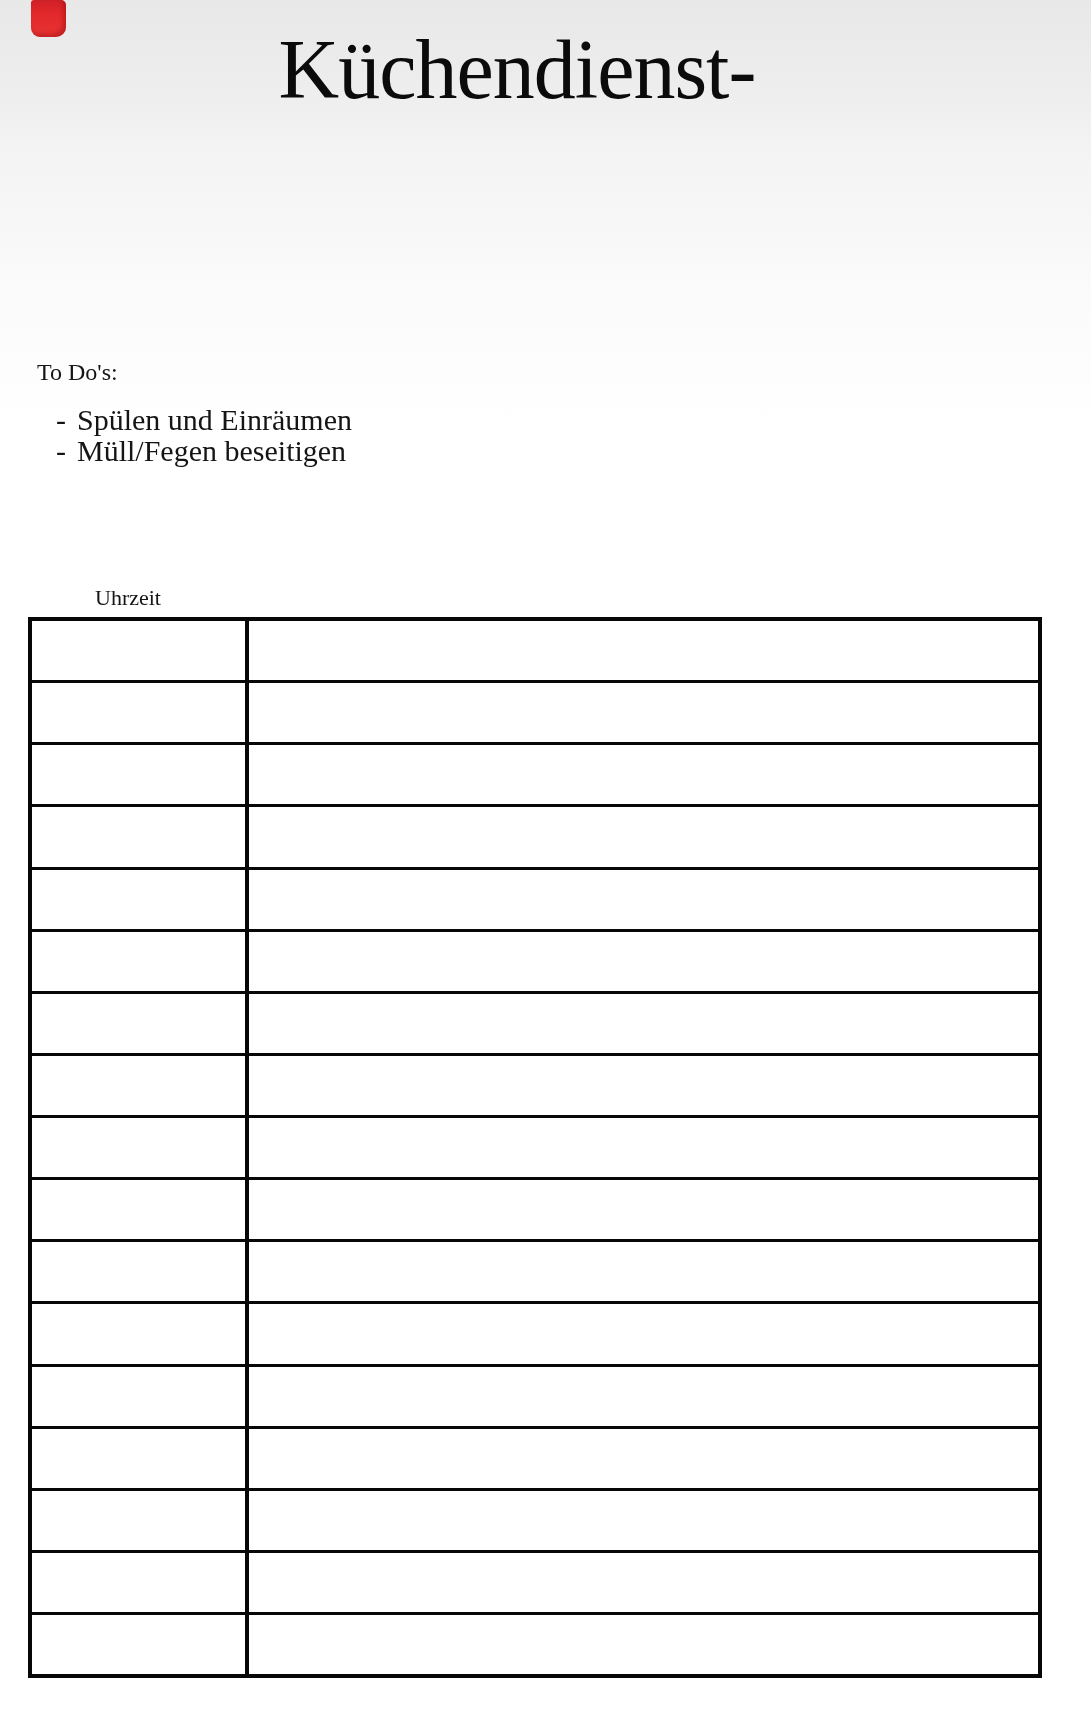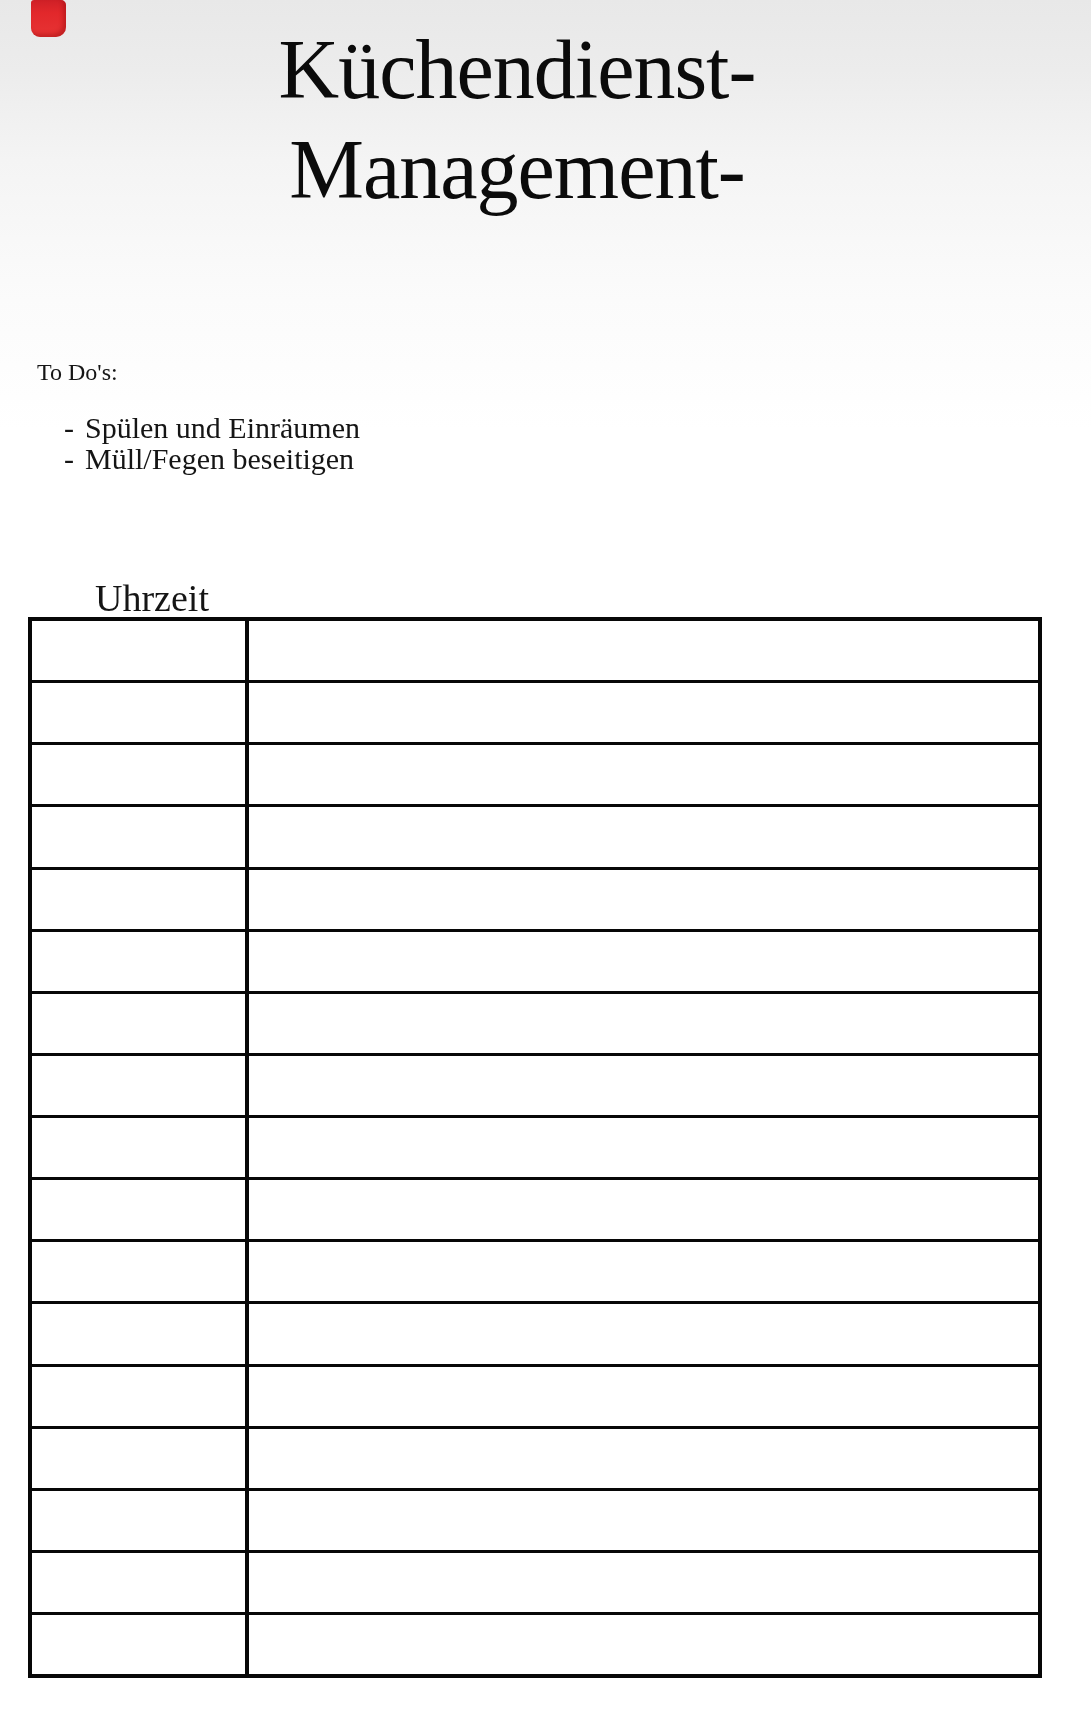--- a/index.html
+++ b/index.html
@@ -23,27 +23,27 @@
     position:absolute;top:20px;left:0;width:1034px;margin:0;
     text-align:center;font-weight:400;
     font-size:84px;line-height:100px;color:#0b0b0b;
     letter-spacing:-1px;
   }
   .todos-heading{
     position:absolute;left:37px;top:355px;
     font-size:24px;line-height:34px;color:#151515;
   }
   .todo-list{
-    position:absolute;left:52px;top:400px;margin:12px;padding:0;list-style:none;
+    position:absolute;left:52px;top:400px;margin:4px;padding:0;list-style:none;
     font-size:30px;line-height:31px;color:#151515;
   }
   .todo-list li{white-space:nowrap;}
   .todo-list .dash{display:inline-block;margin-right:11px;}
   .col-header{
-    position:absolute;top:581px;font-size:38px;line-height:34px;color:#151515;
+    position:absolute;top:581px;font-size:22px;line-height:34px;color:#151515;
     white-space:nowrap;
   }
   .col-header.time{left:95px;}
   .col-header.victims{left:421px;}
   .grid-table{
     position:absolute;left:28px;top:617px;width:1014px;height:1061px;
     border:4px solid #070707;box-sizing:border-box;
     display:flex;flex-direction:column;background:#fff;
   }
   .grid-row{
@@ -56,21 +56,20 @@
 </style>
 </head>
 <body>
 
 <div class="page">
 
   <div class="red-mark"></div>
 
   <h1 class="title">
     <div>Küchendienst-</div>
-    <div>Management-</div>
   </h1>
 
   <div class="todos-heading">To Do's:</div>
 
   <ul class="todo-list">
     <li><span class="dash">-</span><span>Spülen und Einräumen</span></li>
     <li><span class="dash">-</span><span>Müll/Fegen beseitigen</span></li>
   </ul>
 
   <div class="col-header time">Uhrzeit</div>

